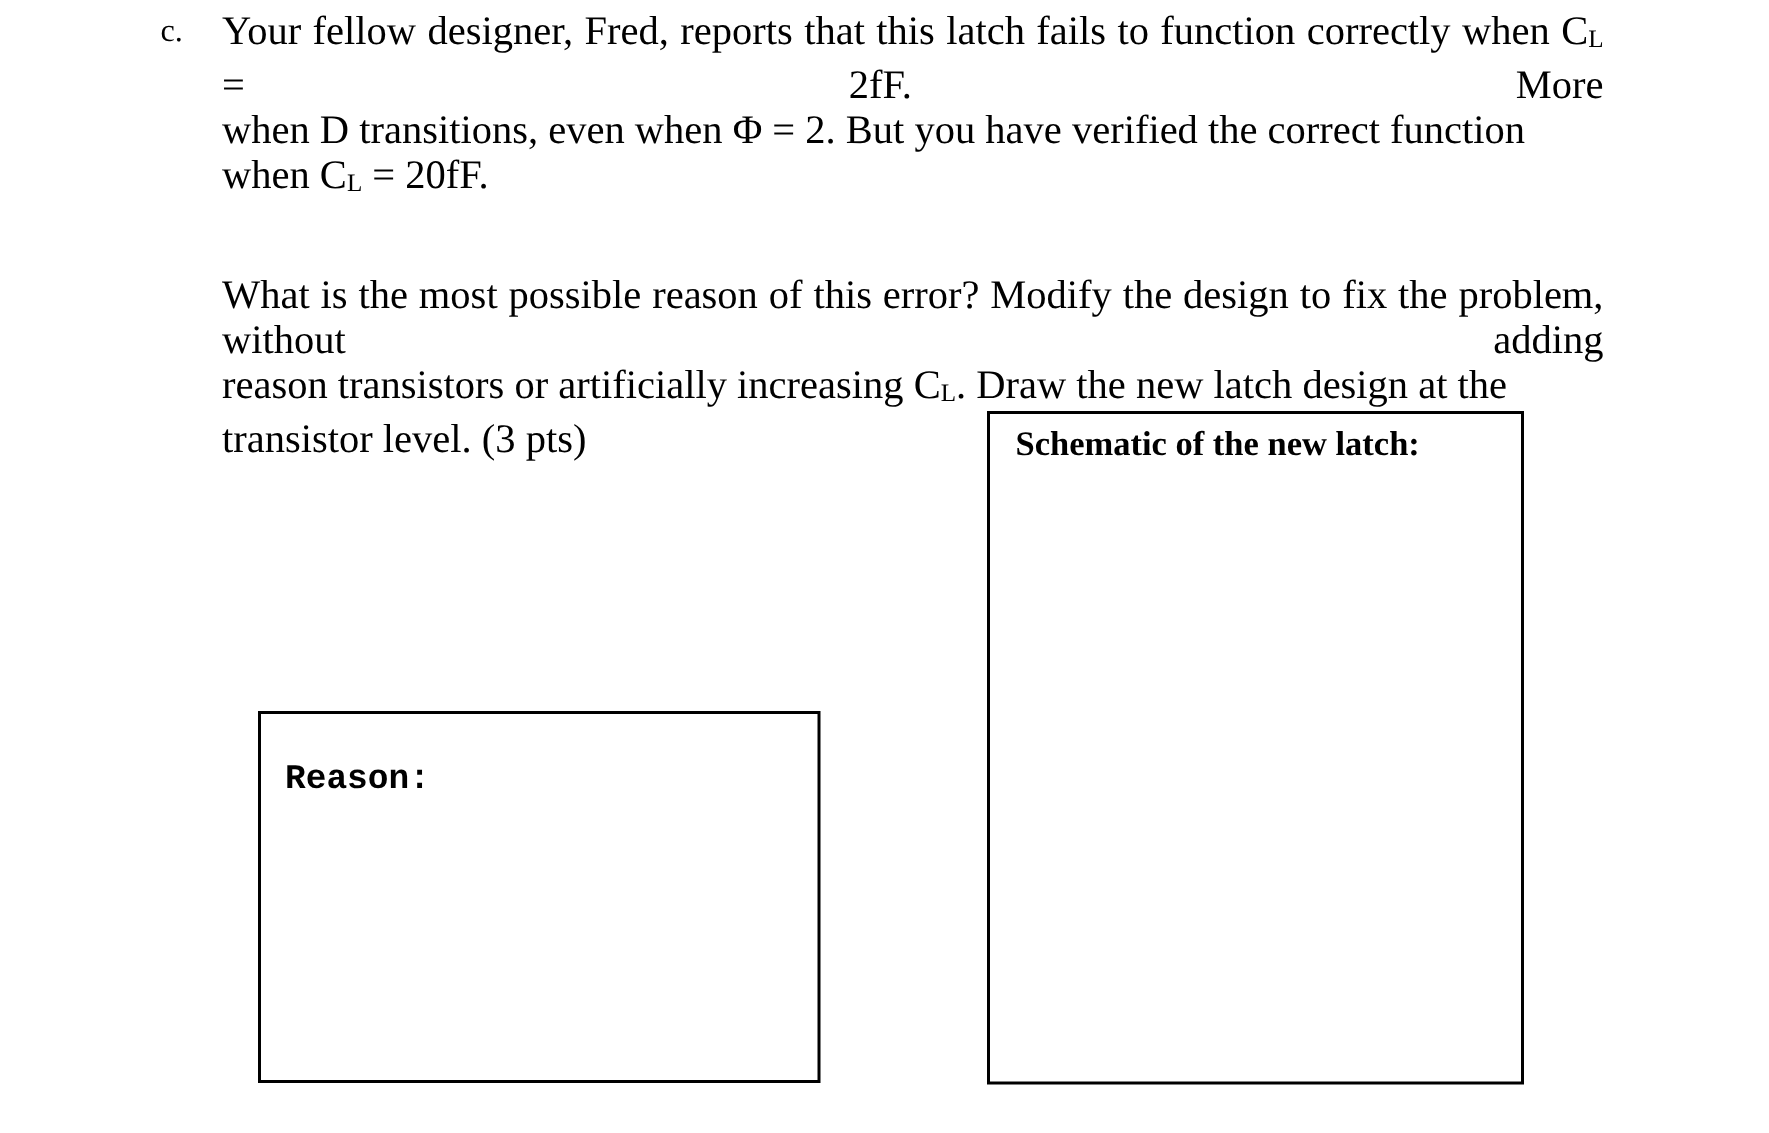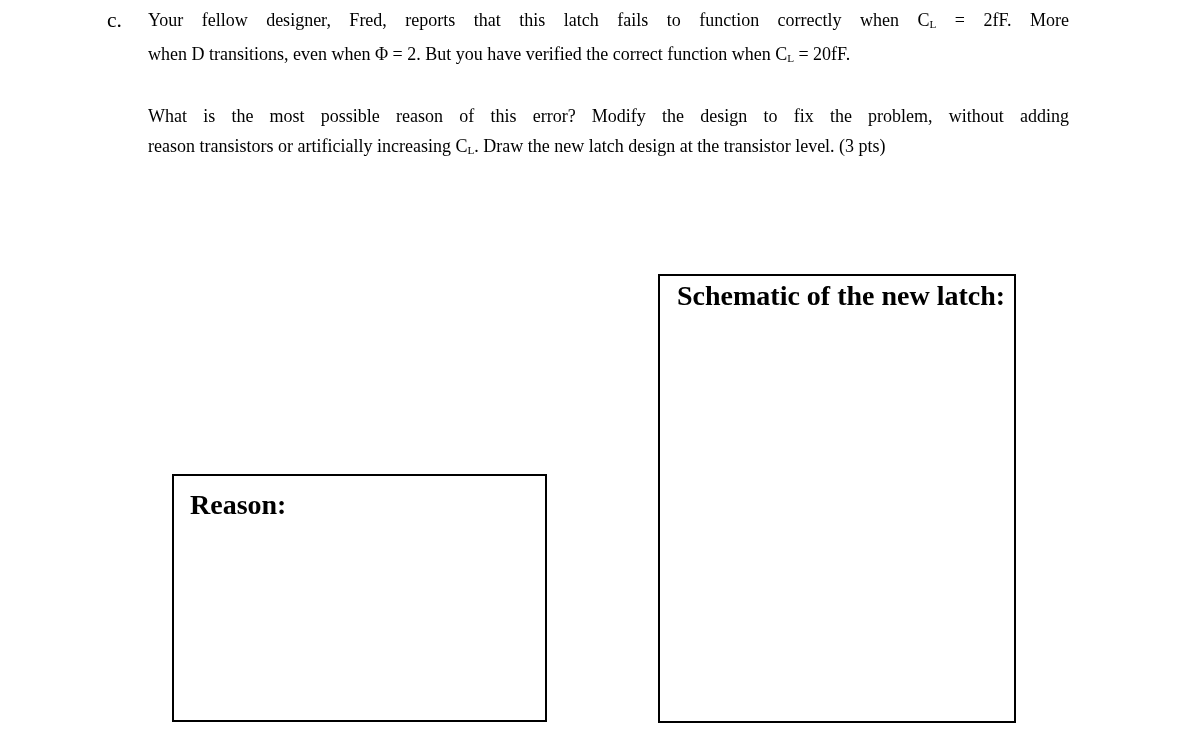--- a/index.html
+++ b/index.html
@@ -28,33 +28,33 @@
     width: 41px;
     flex: 0 0 41px;
     font-size: 21.5px;
     line-height: 30px;
   }
   .question-text {
     width: 921px;
     flex: 0 0 921px;
   }
   .para .line {
-    font-size: 18px;
+    font-size: 27px;
     line-height: 30px;
     width: 921px;
   }
   .para .line.justify {
     text-align: justify;
     text-align-last: justify;
   }
   .para .line.last {
     text-align: left;
   }
   .para-2 {
-    margin-top: 29px;
+    margin-top: 43px;
   }
   .subscript {
     font-size: 0.62em;
     vertical-align: -0.14em;
     letter-spacing: 0;
   }
   .answer-box {
     position: absolute;
     box-sizing: border-box;
     border: 2px solid #000000;
@@ -67,25 +67,26 @@
     height: 248px;
   }
   .schematic-box {
     left: 658px;
     top: 274px;
     width: 358px;
     height: 449px;
   }
   .box-label {
     font-weight: bold;
-    font-size: 28px;
+    font-size: 23px;
     line-height: 30px;
   }
   .reason-box .box-label {
-    padding: 14px 0 0 16px;
+    padding: 28px 0 0 16px;
+    font-family: Liberation Mono, monospace;
   }
   .schematic-box .box-label {
     padding: 5px 0 0 17px;
   }
 </style>
 </head>
 <body>
 
 <div class="page">
 

